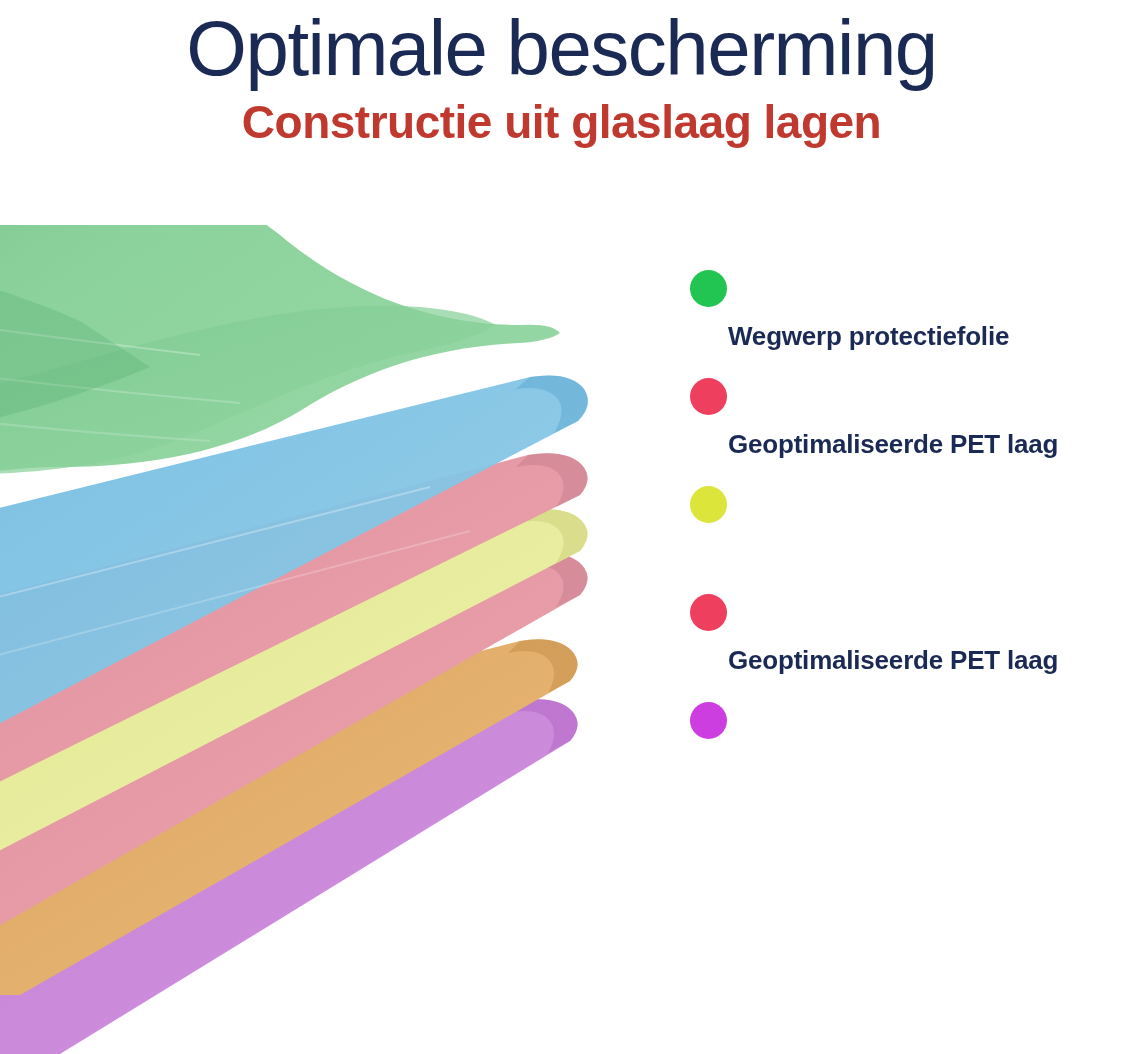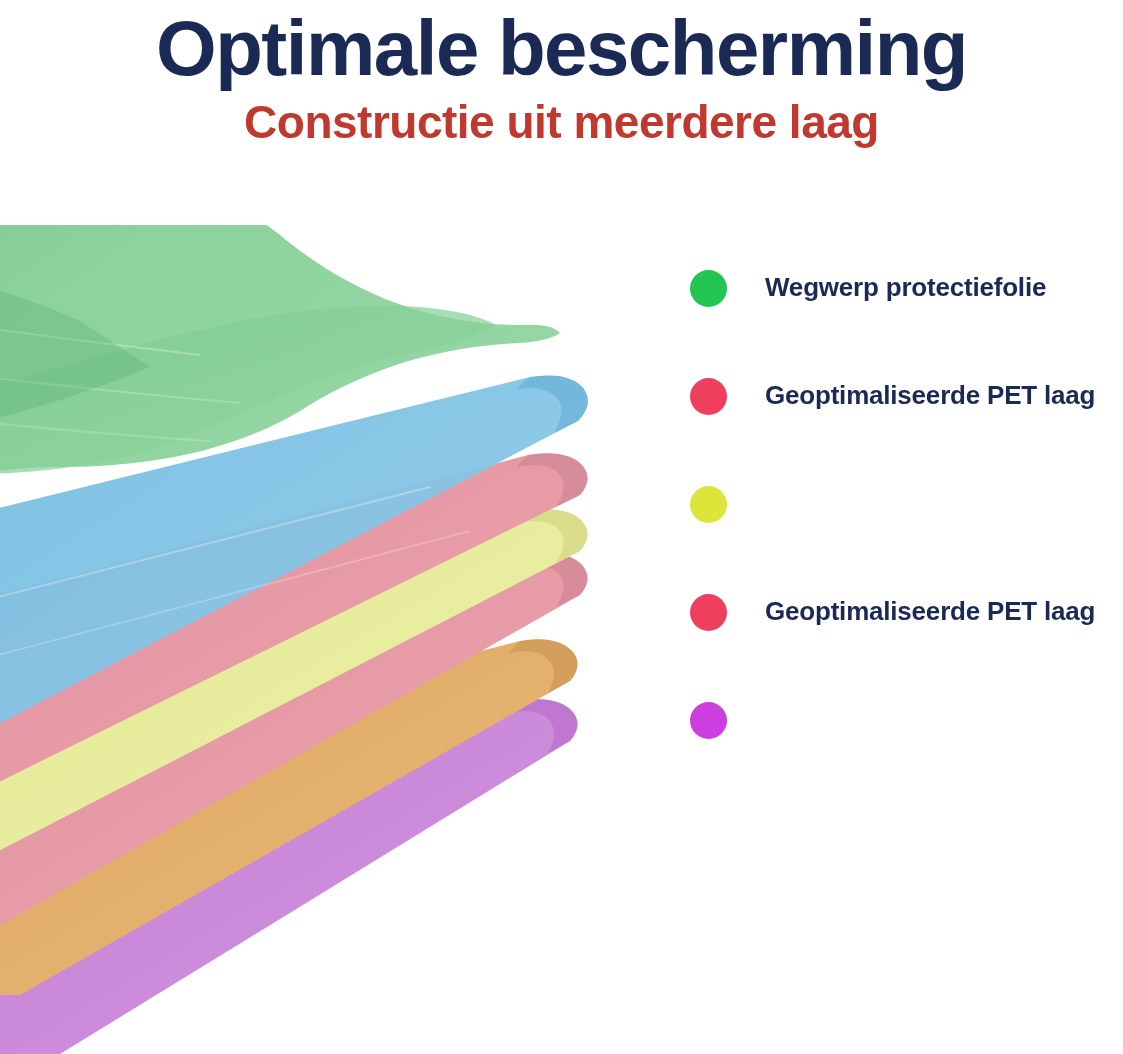--- a/index.html
+++ b/index.html
@@ -22,21 +22,21 @@
     top: 0;
     left: 0;
     width: 1123px;
     text-align: center;
     padding-top: 4px;
   }
   #title {
     margin: 0;
     font-size: 78px;
     line-height: 88px;
-    font-weight: bold;
+    font-weight: normal;
     letter-spacing: -1.5px;
     color: #1b2a54;
     font-family: "Liberation Sans", sans-serif;
   }
   #subtitle {
     margin: 2px 0 0 0;
     font-size: 46px;
     line-height: 56px;
     font-weight: bold;
     letter-spacing: -0.5px;
@@ -61,20 +61,21 @@
     position: absolute;
     left: 690px;
     top: 258px;
     width: 433px;
   }
   .legend-row {
     position: relative;
     height: 108px;
     display: flex;
     align-items: flex-start;
+    flex-direction: column;
   }
   .legend-dot {
     width: 37px;
     height: 37px;
     border-radius: 50%;
     flex: 0 0 37px;
     margin-top: 12px;
   }
   .legend-label {
     margin-left: 38px;
@@ -86,21 +87,21 @@
     letter-spacing: -0.2px;
     white-space: nowrap;
     font-family: "Liberation Sans", sans-serif;
   }
 </style>
 </head>
 <body style="background: rgb(255, 255, 255);">
 
 <div id="header">
   <h1 id="title" style="color: rgb(27, 42, 84);">Optimale bescherming</h1>
-  <h2 id="subtitle" style="color: rgb(192, 57, 47);">Constructie uit meerdere laag</h2>
+  <h2 id="subtitle" style="color: rgb(192, 57, 47);">Constructie uit glaslaag lagen</h2>
 </div>
 
 <div id="illustration">
   <svg width="640" height="829" viewBox="0 0 640 829" xmlns="http://www.w3.org/2000/svg">
     <defs>
       <linearGradient id="gGreen" x1="0" y1="0" x2="1" y2="0.6">
         <stop offset="0%" stop-color="#69bd7f"></stop>
         <stop offset="45%" stop-color="#84cf96"></stop>
         <stop offset="100%" stop-color="#8ed49e"></stop>
       </linearGradient>

